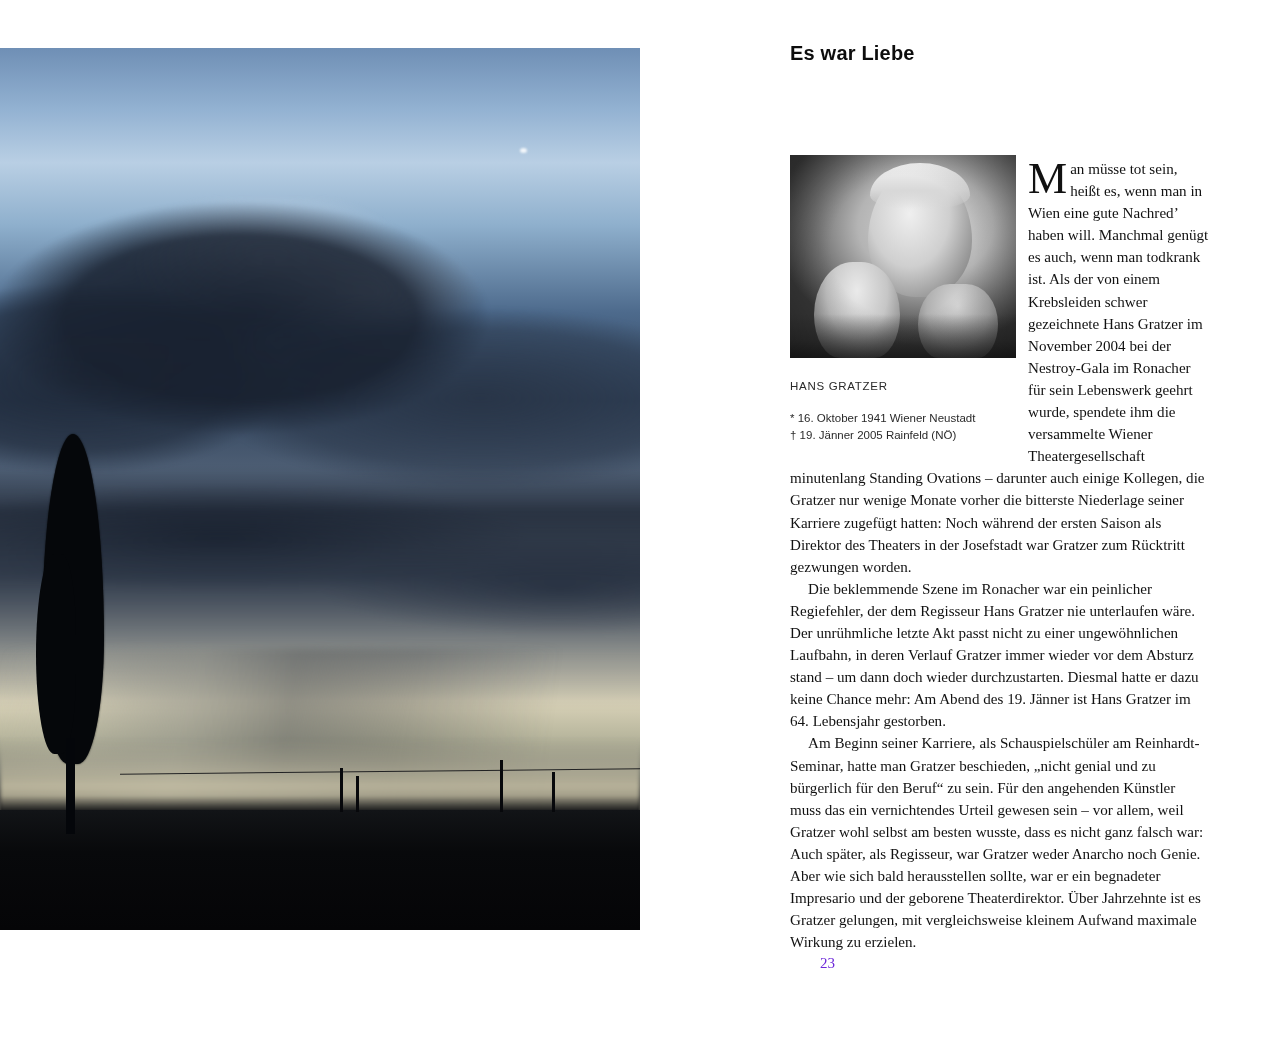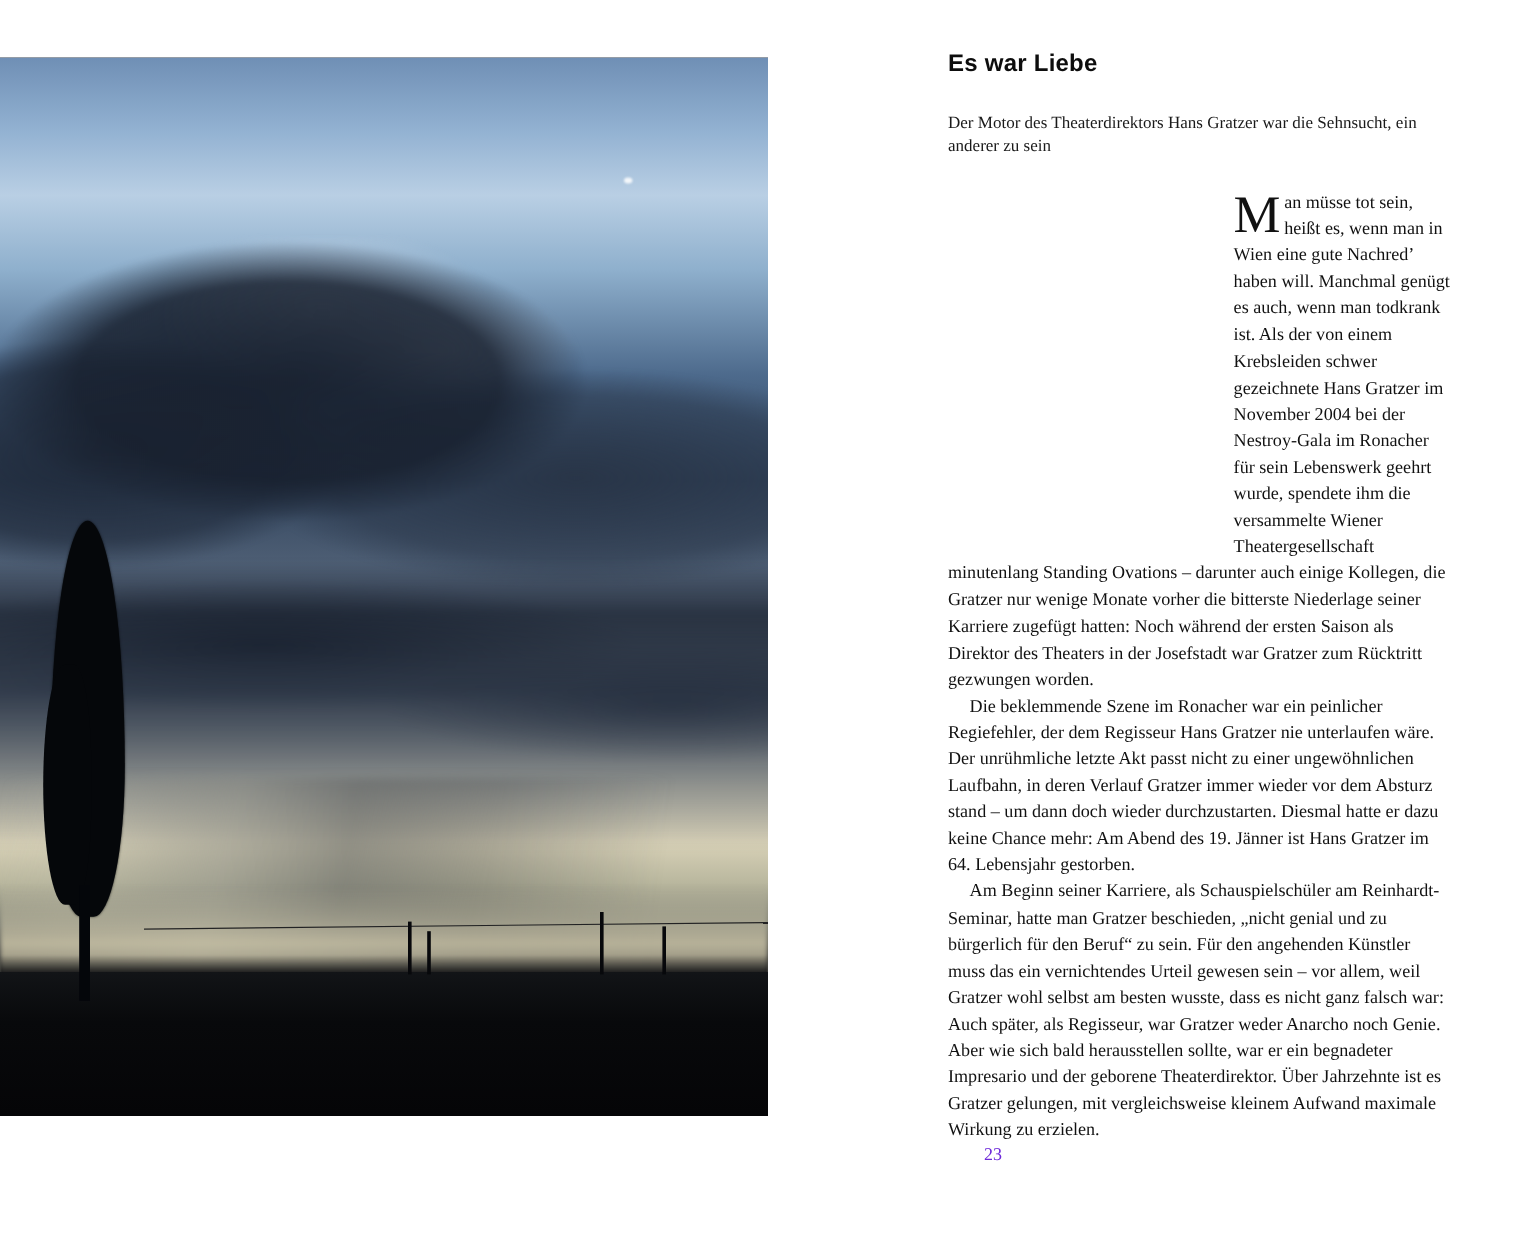--- a/index.html
+++ b/index.html
@@ -348,25 +348,40 @@
     <div class="tree">
       <div class="crown"></div>
       <div class="crown2"></div>
       <div class="trunk"></div>
     </div>
   </div>
 
   <div class="text-page">
 
     <div class="headline">Es war Liebe</div>
-    <div class="standfirst">Der Motor des Theaterdirektors Hans Gratzer war die Sehnsucht, ein anderer zu sein</div>
 
     <div class="body-text">
       <div class="wrap-spacer"></div>
       <p><span class="dropcap">M</span><span>an müsse tot sein, heißt es, wenn man in Wien eine gute Nachred’ haben will. Manchmal genügt es auch, wenn man todkrank ist. Als der von einem Krebsleiden schwer gezeichnete Hans Gratzer im November 2004 bei der Nestroy-Gala im Ronacher für sein Lebenswerk geehrt wurde, spendete ihm die versammelte Wiener Theatergesellschaft minutenlang Standing Ovations – darunter auch einige Kollegen, die Gratzer nur wenige Monate vorher die bitterste Niederlage seiner Karriere zugefügt hatten: Noch während der ersten Saison als Direktor des Theaters in der Josefstadt war Gratzer zum Rücktritt gezwungen worden.</span></p>
       <p>Die beklemmende Szene im Ronacher war ein peinlicher Regiefehler, der dem Regisseur Hans Gratzer nie unterlaufen wäre. Der unrühmliche letzte Akt passt nicht zu einer ungewöhnlichen Laufbahn, in deren Verlauf Gratzer immer wieder vor dem Absturz stand – um dann doch wieder durchzustarten. Diesmal hatte er dazu keine Chance mehr: Am Abend des 19. Jänner ist Hans Gratzer im 64. Lebensjahr gestorben.</p>
       <p>Am Beginn seiner Karriere, als Schauspielschüler am Reinhardt-Seminar, hatte man Gratzer beschieden, „nicht genial und zu bürgerlich für den Beruf“ zu sein. Für den angehenden Künstler muss das ein vernichtendes Urteil gewesen sein – vor allem, weil Gratzer wohl selbst am besten wusste, dass es nicht ganz falsch war: Auch später, als Regisseur, war Gratzer weder Anarcho noch Genie. Aber wie sich bald herausstellen sollte, war er ein begnadeter Impresario und der geborene Theaterdirektor. Über Jahrzehnte ist es Gratzer gelungen, mit vergleichsweise kleinem Aufwand maximale Wirkung zu erzielen.</p>
     </div>
 
+    <div class="portrait-block">
+      <div class="portrait">
+        <div class="bg"></div>
+        <div class="head"></div>
+        <div class="hair"></div>
+        <div class="hand"></div>
+        <div class="hand2"></div>
+        <div class="shirt"></div>
+        <div class="vign"></div>
+      </div>
+      <div class="cap-name">HANS GRATZER</div>
+      <div class="cap-dates">
+          <div>* 16. Oktober 1941 Wiener Neustadt</div>
+          <div>† 19. Jänner 2005 Rainfeld (NÖ)</div>
+        </div>
+    </div>
 
     <div class="folio">23</div>
   </div>
 </div>
 
 </body></html>

